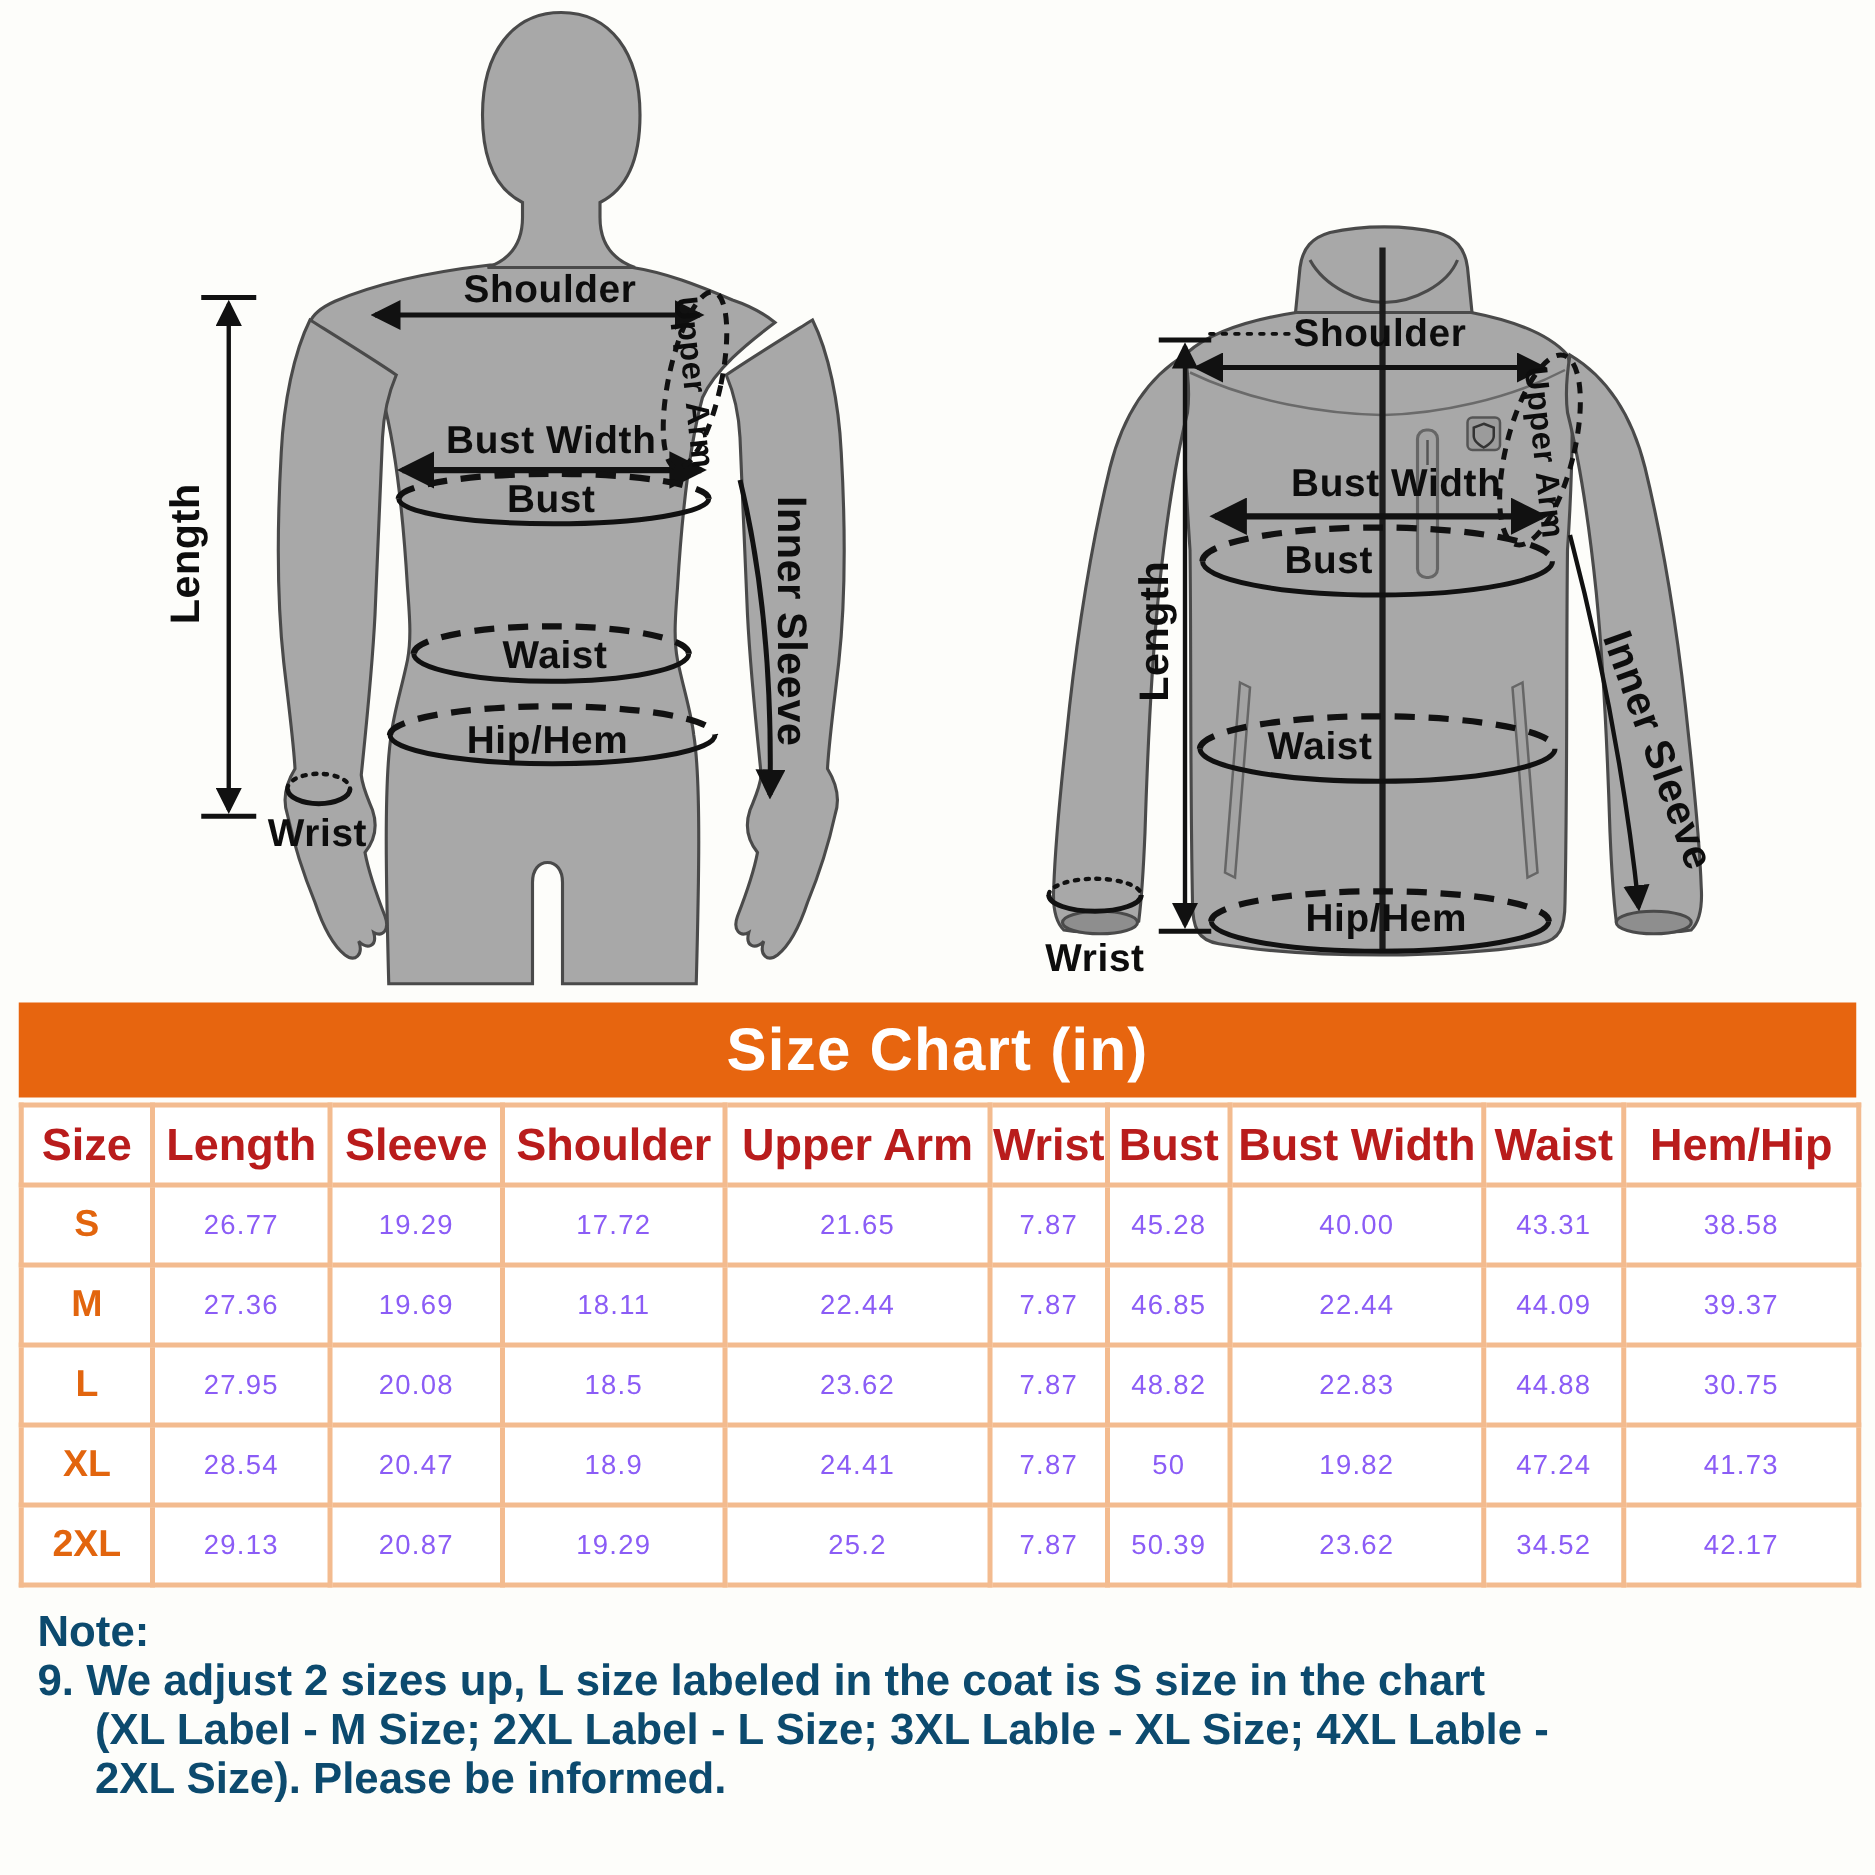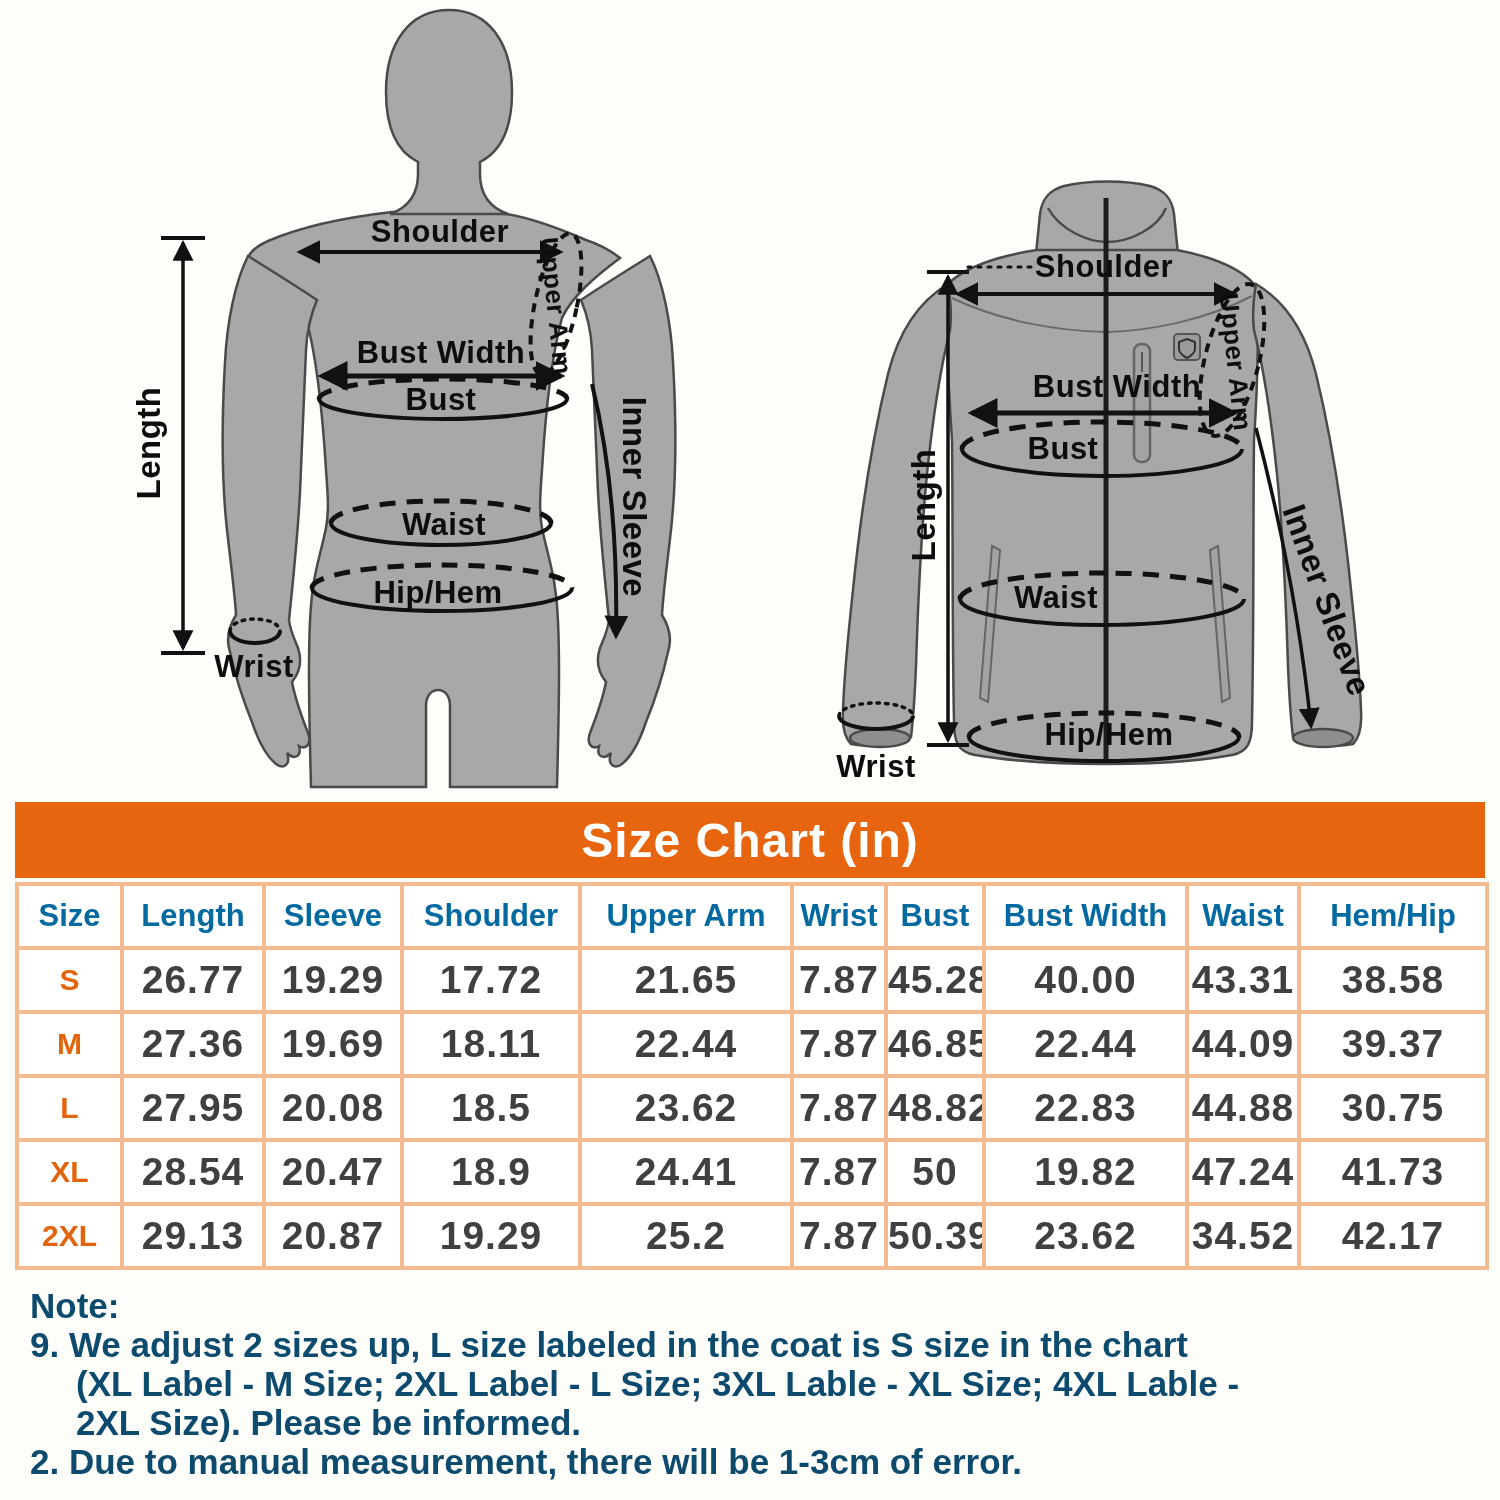--- a/index.html
+++ b/index.html
@@ -17,22 +17,22 @@
   .rot70{transform:translate(-50%,-50%) rotate(70deg);}
   .rot84{transform:translate(-50%,-50%) rotate(84deg);}
   
   .banner{margin:2px 15px 0 15px;height:76px;background:#E7650F;color:#ffffff;
           display:flex;align-items:center;justify-content:center;
           font-size:48px;font-weight:bold;letter-spacing:1px;text-align:right;}
   
   table.size{border-collapse:collapse;table-layout:fixed;width:1470px;margin:4px 15px 0 15px;}
   table.size th,table.size td{border:4px solid #F3BB8F;background:#ffffff;text-align:center;
           vertical-align:middle;height:60px;overflow:hidden;padding:0;}
-  table.size th{color:#0369a1;font-weight:bold;font-size:31px;}
-  table.size td{color:#404040;font-size:39px;font-weight:bold;letter-spacing:1px;}
+  table.size th{color:#b91c1c;font-weight:bold;font-size:36px;}
+  table.size td{color:#8b5cf6;font-size:22px;font-weight:normal;letter-spacing:1px;}
   table.size td.sz{color:#E2650E;font-weight:bold;font-size:30px;letter-spacing:0;}
   
   .note{padding:16px 20px 0 30px;color:#0c4a6e;font-weight:bold;font-size:35px;line-height:39px;}
   .note .cont{padding-left:46px;}
 </style>
 </head>
 <body>
 
 <div class="canvas">
 
@@ -354,16 +354,15 @@
         <td>42.17</td>
       </tr>
     </tbody>
   </table>
 
   <div class="note">
     <div>Note:</div>
     <div>9. We adjust 2 sizes up, L size labeled in the coat is S size in the chart</div>
     <div class="cont">(XL Label - M Size; 2XL Label - L Size; 3XL Lable - XL Size; 4XL Lable -</div>
     <div class="cont">2XL Size). Please be informed.</div>
-    <div>2. Due to manual measurement, there will be 1-3cm of error.</div>
   </div>
 
 </div>
 
 </body></html>

